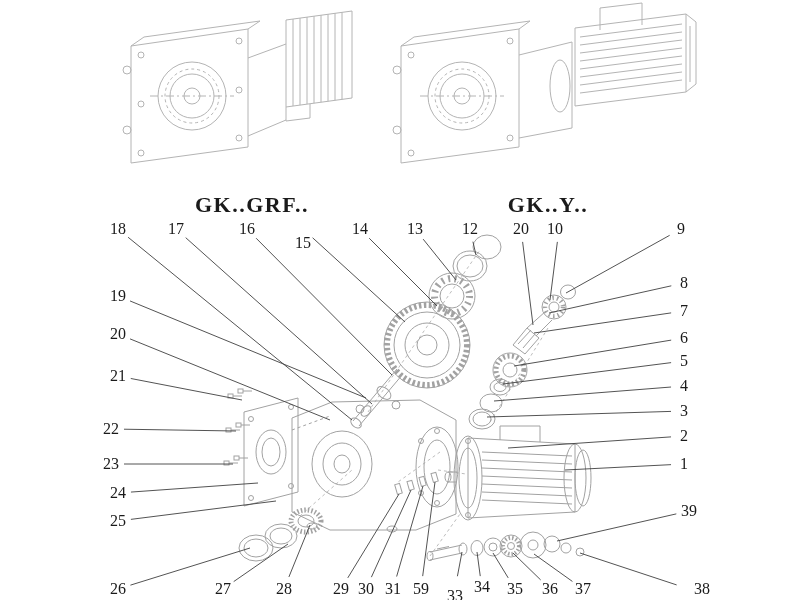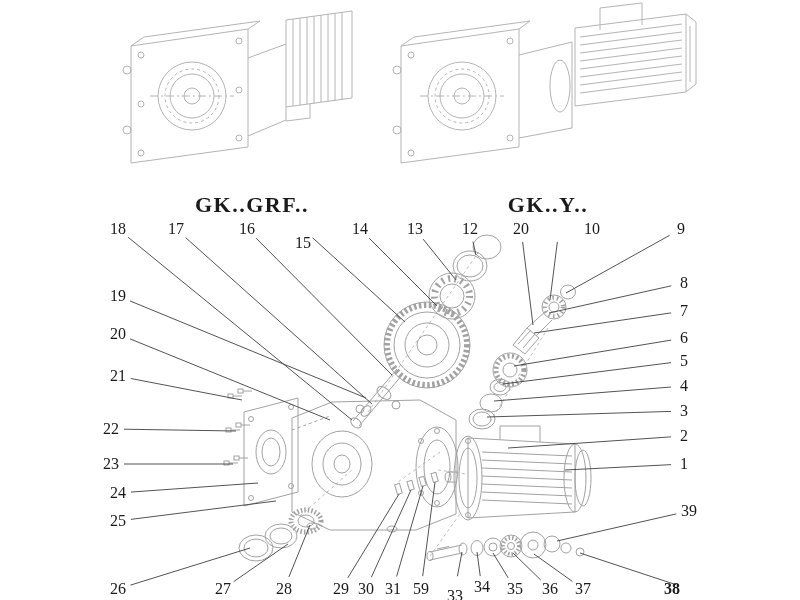--- a/index.html
+++ b/index.html
@@ -298,32 +298,32 @@
 
   <div id="callouts">
       <div class="callout" style="left: 118px; top: 229px;">18</div>
       <div class="callout" style="left: 176px; top: 229px;">17</div>
       <div class="callout" style="left: 247px; top: 229px;">16</div>
       <div class="callout" style="left: 303px; top: 229px; margin-top: 14px;">15</div>
       <div class="callout" style="left: 360px; top: 229px;">14</div>
       <div class="callout" style="left: 415px; top: 229px;">13</div>
       <div class="callout" style="left: 470px; top: 217px; margin-top: 12px;">12</div>
       <div class="callout" style="left: 521px; top: 229px;">20</div>
-      <div class="callout" style="left: 592px; top: 229px; text-align: center;">10</div>
+      <div class="callout" style="left: 555px; top: 229px; text-align: center;">10</div>
       <div class="callout" style="left: 681px; top: 229px;">9</div>
       <div class="callout" style="left: 684px; top: 283px;">8</div>
       <div class="callout" style="left: 684px; top: 311px;">7</div>
       <div class="callout" style="left: 684px; top: 338px;">6</div>
       <div class="callout" style="left: 684px; top: 361px;">5</div>
       <div class="callout" style="left: 684px; top: 386px;">4</div>
       <div class="callout" style="left: 684px; top: 411px;">3</div>
       <div class="callout" style="left: 684px; top: 436px;">2</div>
       <div class="callout" style="left: 684px; top: 464px;">1</div>
       <div class="callout" style="left: 689px; top: 511px;">39</div>
-      <div class="callout" style="left: 672px; top: 589px; font-weight: bold;">38</div>
+      <div class="callout" style="left: 702px; top: 589px;">38</div>
       <div class="callout" style="left: 118px; top: 296px;">19</div>
       <div class="callout" style="left: 118px; top: 334px; text-align: center;">20</div>
       <div class="callout" style="left: 118px; top: 376px;">21</div>
       <div class="callout" style="left: 111px; top: 429px;">22</div>
       <div class="callout" style="left: 111px; top: 464px;">23</div>
       <div class="callout" style="left: 118px; top: 493px;">24</div>
       <div class="callout" style="left: 118px; top: 521px;">25</div>
       <div class="callout" style="left: 118px; top: 589px;">26</div>
       <div class="callout" style="left: 223px; top: 589px;">27</div>
       <div class="callout" style="left: 284px; top: 589px;">28</div>

